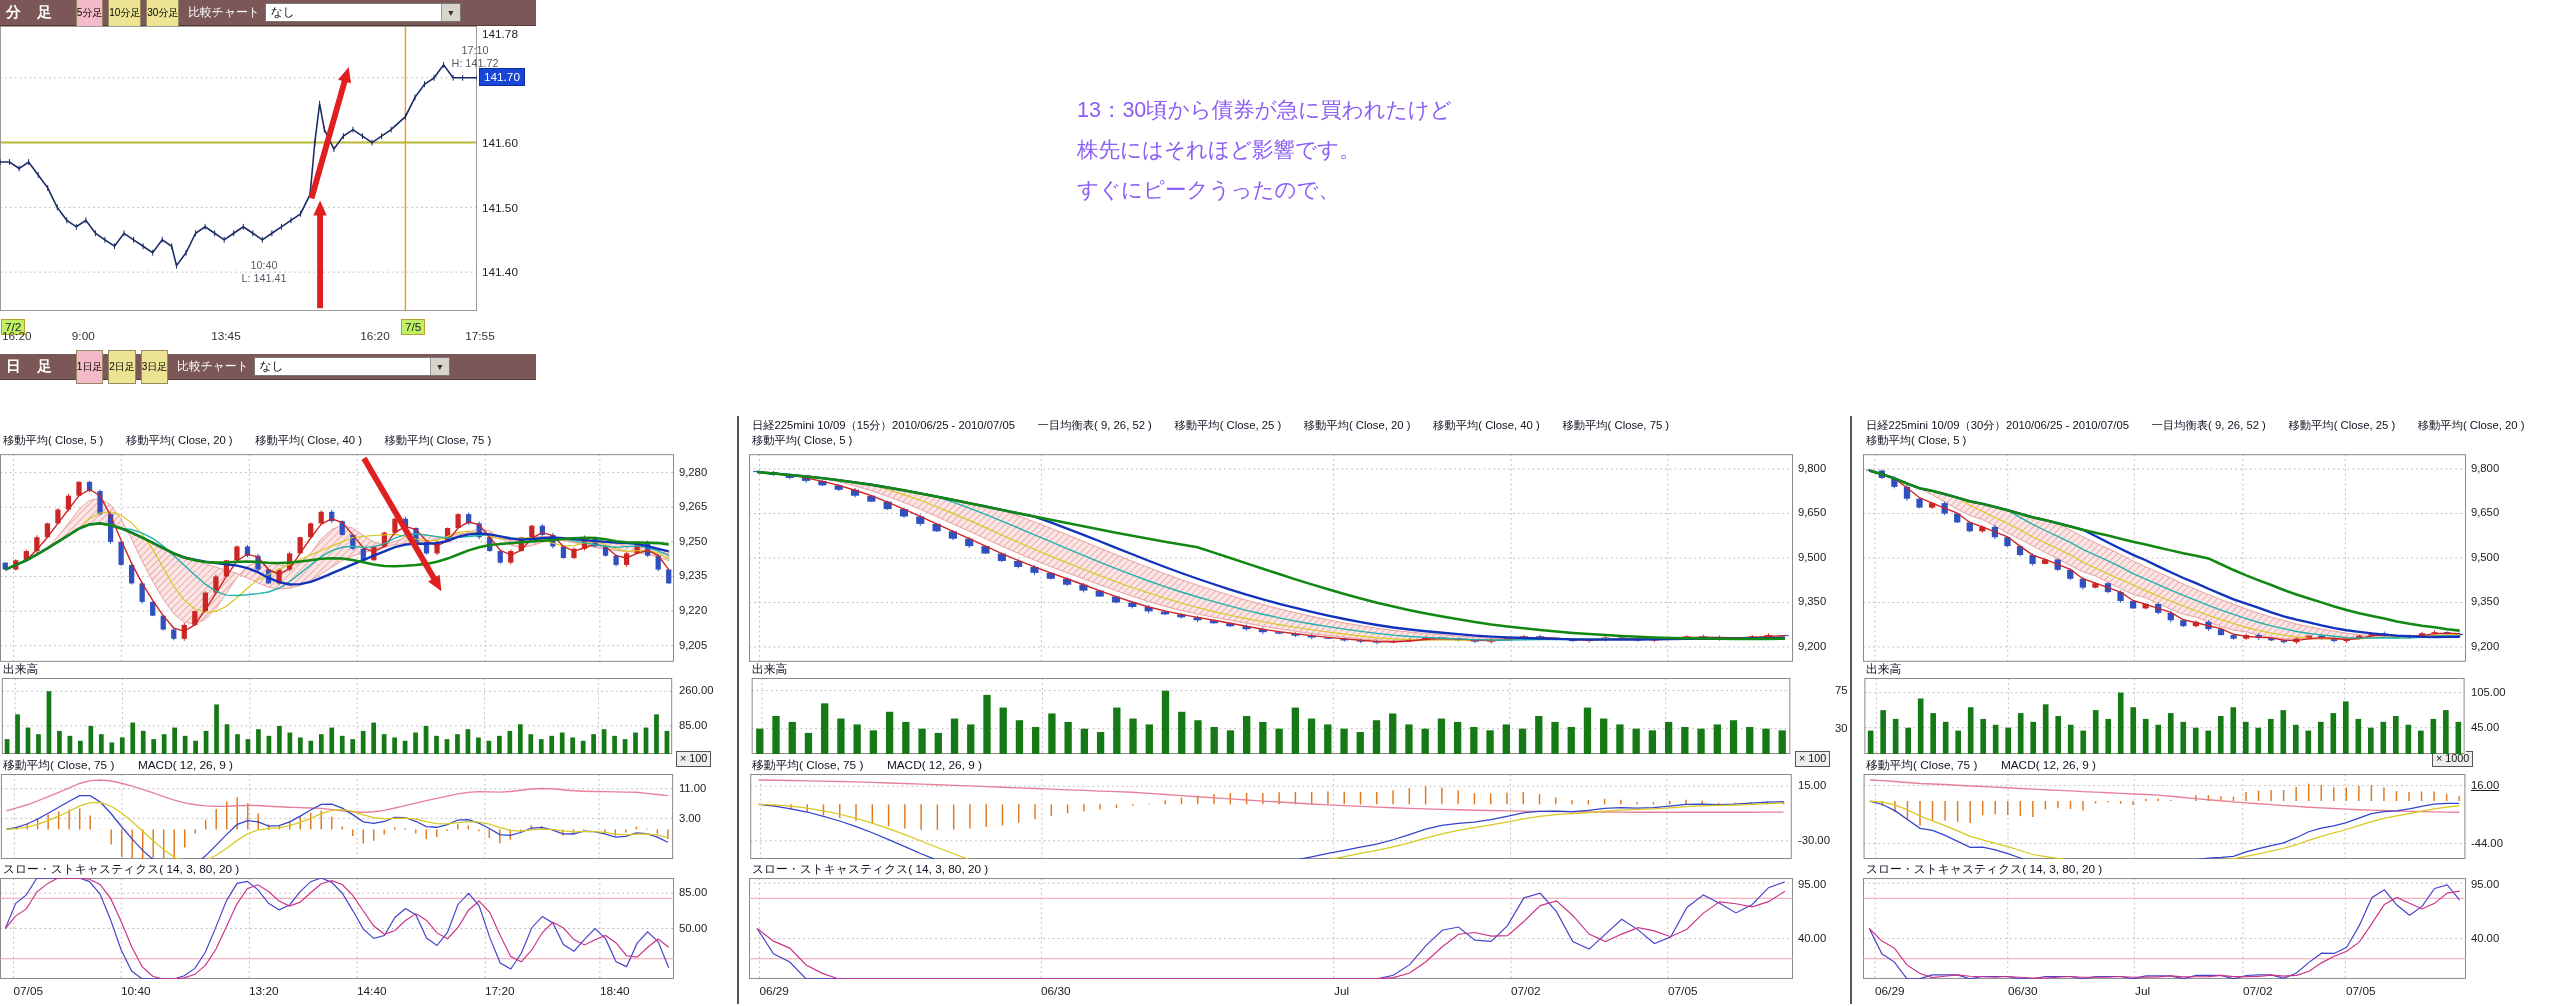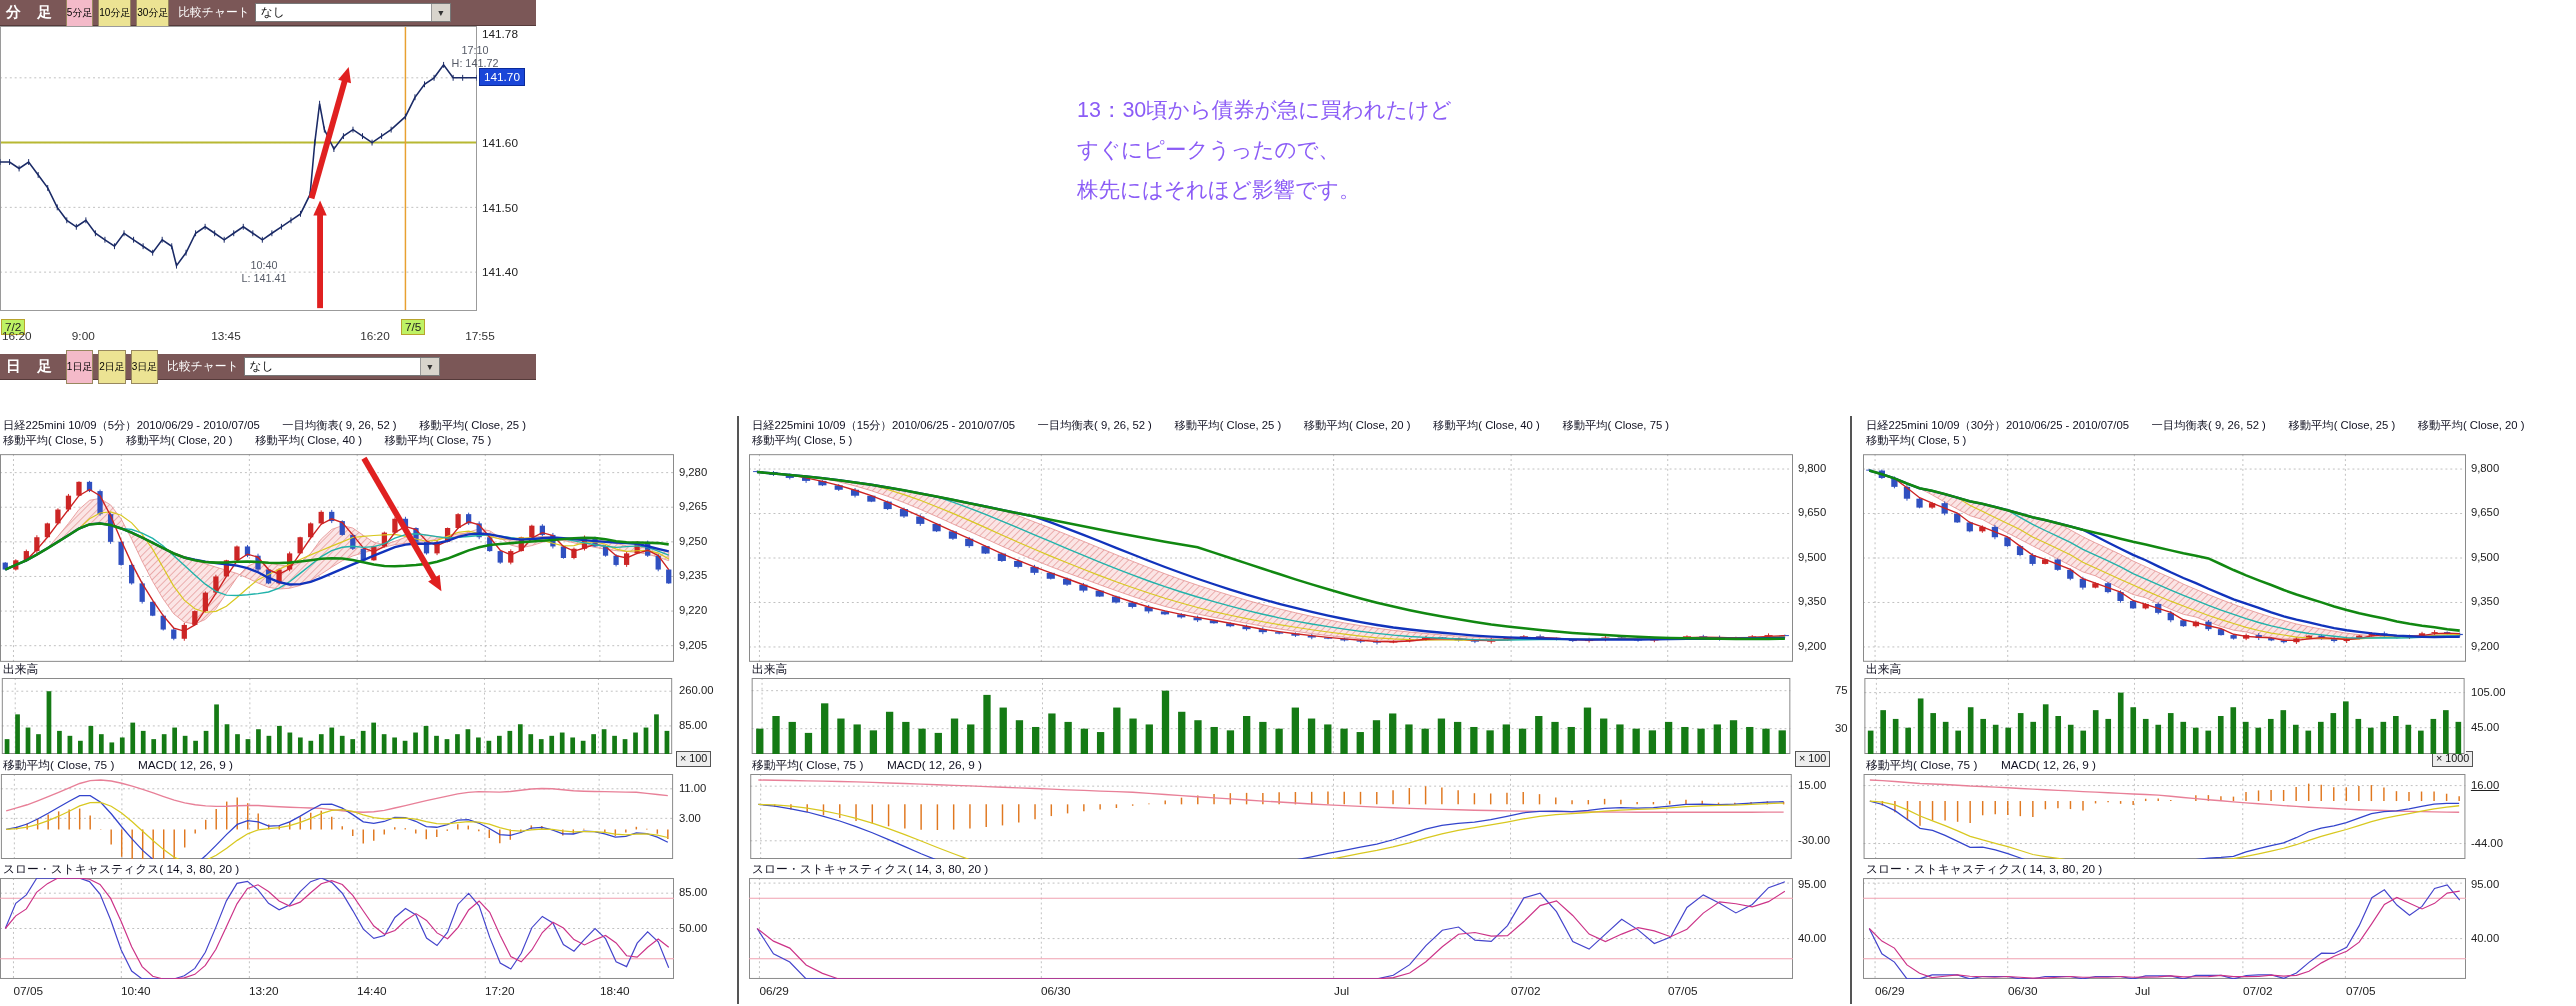--- a/index.html
+++ b/index.html
@@ -1,19 +1,19 @@
 <!DOCTYPE html>
 <html><head>
 <meta charset="utf-8">
 <style>
 *{margin:0;padding:0;box-sizing:border-box}
 html,body{width:2576px;height:1007px;background:#fff;position:relative;overflow:hidden;
   font-family:"Liberation Sans","DejaVu Sans",sans-serif;color:#111}
 .bar{position:absolute;left:0;width:536px;height:26.4px;background:#7b5757;display:flex;align-items:center;gap:4.9px;padding:0 5.9px;border-bottom:1px solid #553a3a}
-.bar-label{color:#fff;font-weight:bold;font-size:14.7px;letter-spacing:1px;margin-right:8px;white-space:nowrap}
+.bar-label{color:#fff;font-weight:bold;font-size:14.7px;letter-spacing:1px;margin-right:18px;white-space:nowrap}
 .tab{height:34px;padding:0 0;font-size:10px;border:1px solid #98885f;line-height:17.6px;cursor:pointer;white-space:nowrap}
 .tab.pink{background:#f4bac9}
 .tab.yellow{background:#ece393}
 .cmp{color:#fff;font-size:11.8px;margin-left:3.9px;white-space:nowrap}
 .dd{background:#fff;border:1px solid #777;height:19.6px;width:196px;display:flex;align-items:center;justify-content:space-between;font-size:11.8px;padding-left:4.9px}
 .dda{width:18.6px;height:17.6px;background:#d8d4cc;border-left:1px solid #999;font-size:8.8px;display:flex;align-items:center;justify-content:center;color:#333}
 .mini-wrap{position:absolute;left:0;top:26.4px;width:536px;height:285px;background:#fff}
 #minisvg{position:absolute;left:0;top:0}
 .mini-gutter{position:absolute;left:477px;top:0;width:59px;height:285px;font-size:11.8px;color:#222}
 .mini-gutter span{position:absolute;left:4.9px;white-space:nowrap}
@@ -155,27 +155,26 @@
   <button class="tab yellow">3日足</button>
   <span class="cmp">比較チャート</span>
   <span class="dd">
     <span>なし</span>
     <span class="dda">▼</span>
   </span>
 </div>
 
 <div class="note">
   <div>13：30頃から債券が急に買われたけど</div>
+  <div>株先にはそれほど影響です。</div>
   <div>すぐにピークうったので、</div>
-  <div>株先にはそれほど影響です。</div>
 </div>
 
 <div class="charts">
   <div class="panel" id="p0" style="left: 0px; width: 731px;">
-    <div class="pt1">日経225mini 10/09（5分）2010/06/29 - 2010/07/05　　一目均衡表( 9, 26, 52 )　　移動平均( Close, 25 )</div>
     <div class="pt2">移動平均( Close, 5 )　　移動平均( Close, 20 )　　移動平均( Close, 40 )　　移動平均( Close, 75 )</div>
     <div class="slabel lv">出来高</div>
     <div class="slabel lm">移動平均( Close, 75 )　　MACD( 12, 26, 9 )</div>
     <div class="slabel ls">スロー・ストキャスティクス( 14, 3, 80, 20 )</div>
     <div class="mult" style="left: 676px;">× 100</div>
   <svg width="674" height="208" style="position:absolute;left:0;top:38px;background:#fff" viewBox="0 0 688 212">
         <line x1="0" y1="18.844444444444445" x2="688" y2="18.844444444444445" stroke="#c0c0c0" stroke-dasharray="2,3" stroke-width="1"></line>
         <line x1="0" y1="54.17777777777778" x2="688" y2="54.17777777777778" stroke="#c0c0c0" stroke-dasharray="2,3" stroke-width="1"></line>
         <line x1="0" y1="89.5111111111111" x2="688" y2="89.5111111111111" stroke="#c0c0c0" stroke-dasharray="2,3" stroke-width="1"></line>
         <line x1="0" y1="124.84444444444445" x2="688" y2="124.84444444444445" stroke="#c0c0c0" stroke-dasharray="2,3" stroke-width="1"></line>

